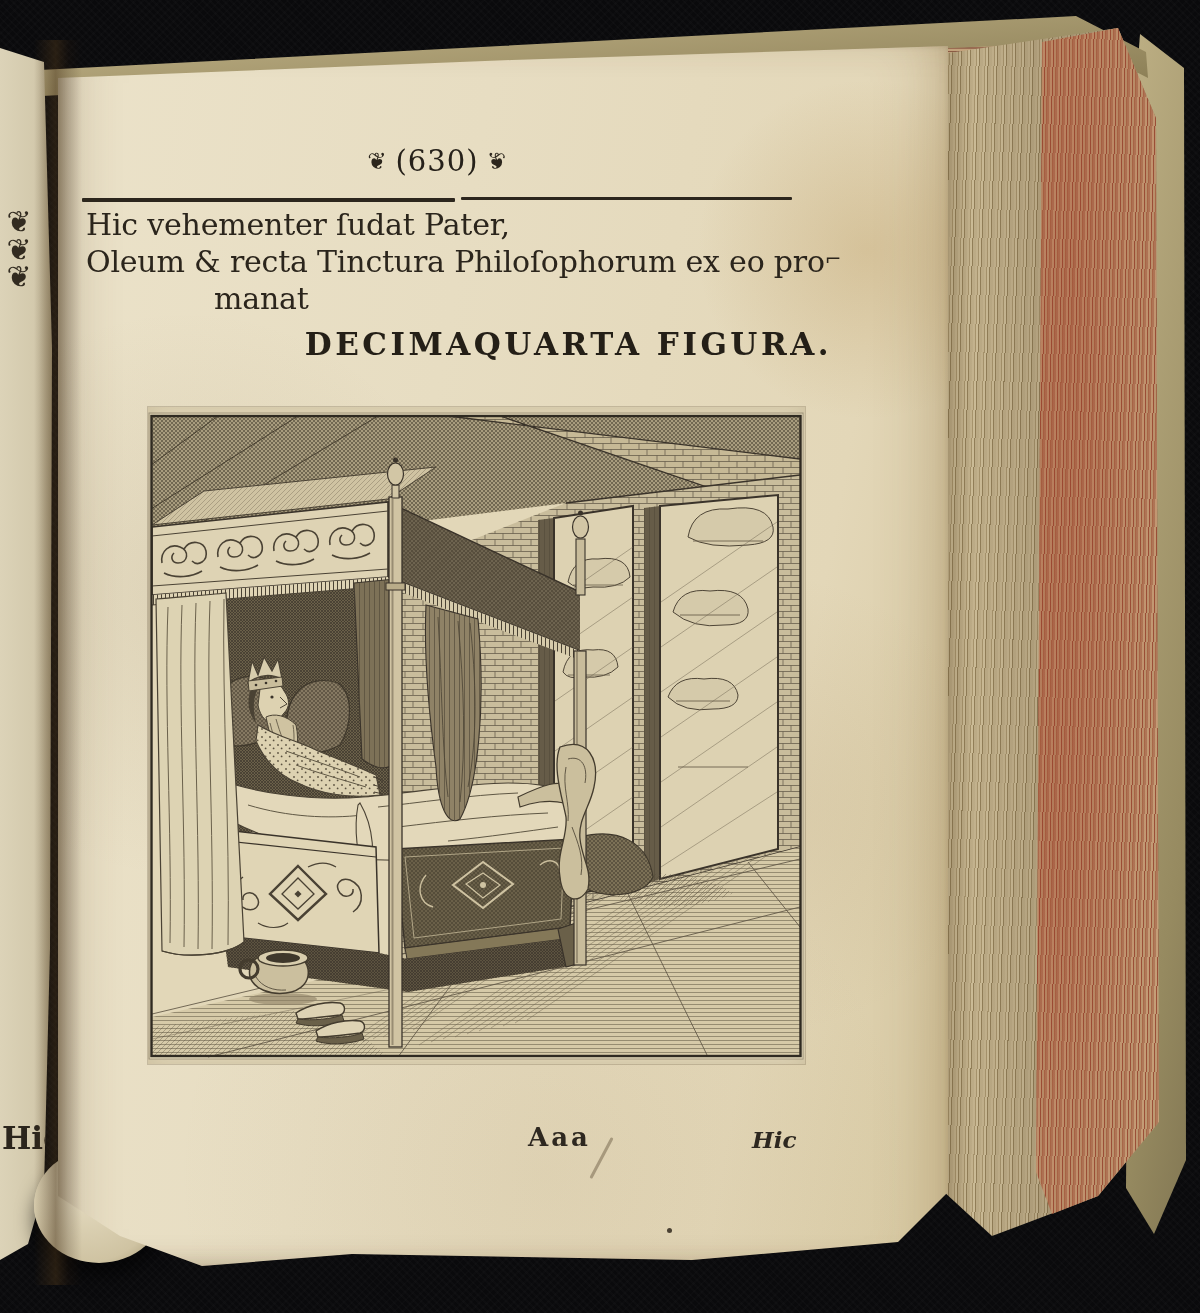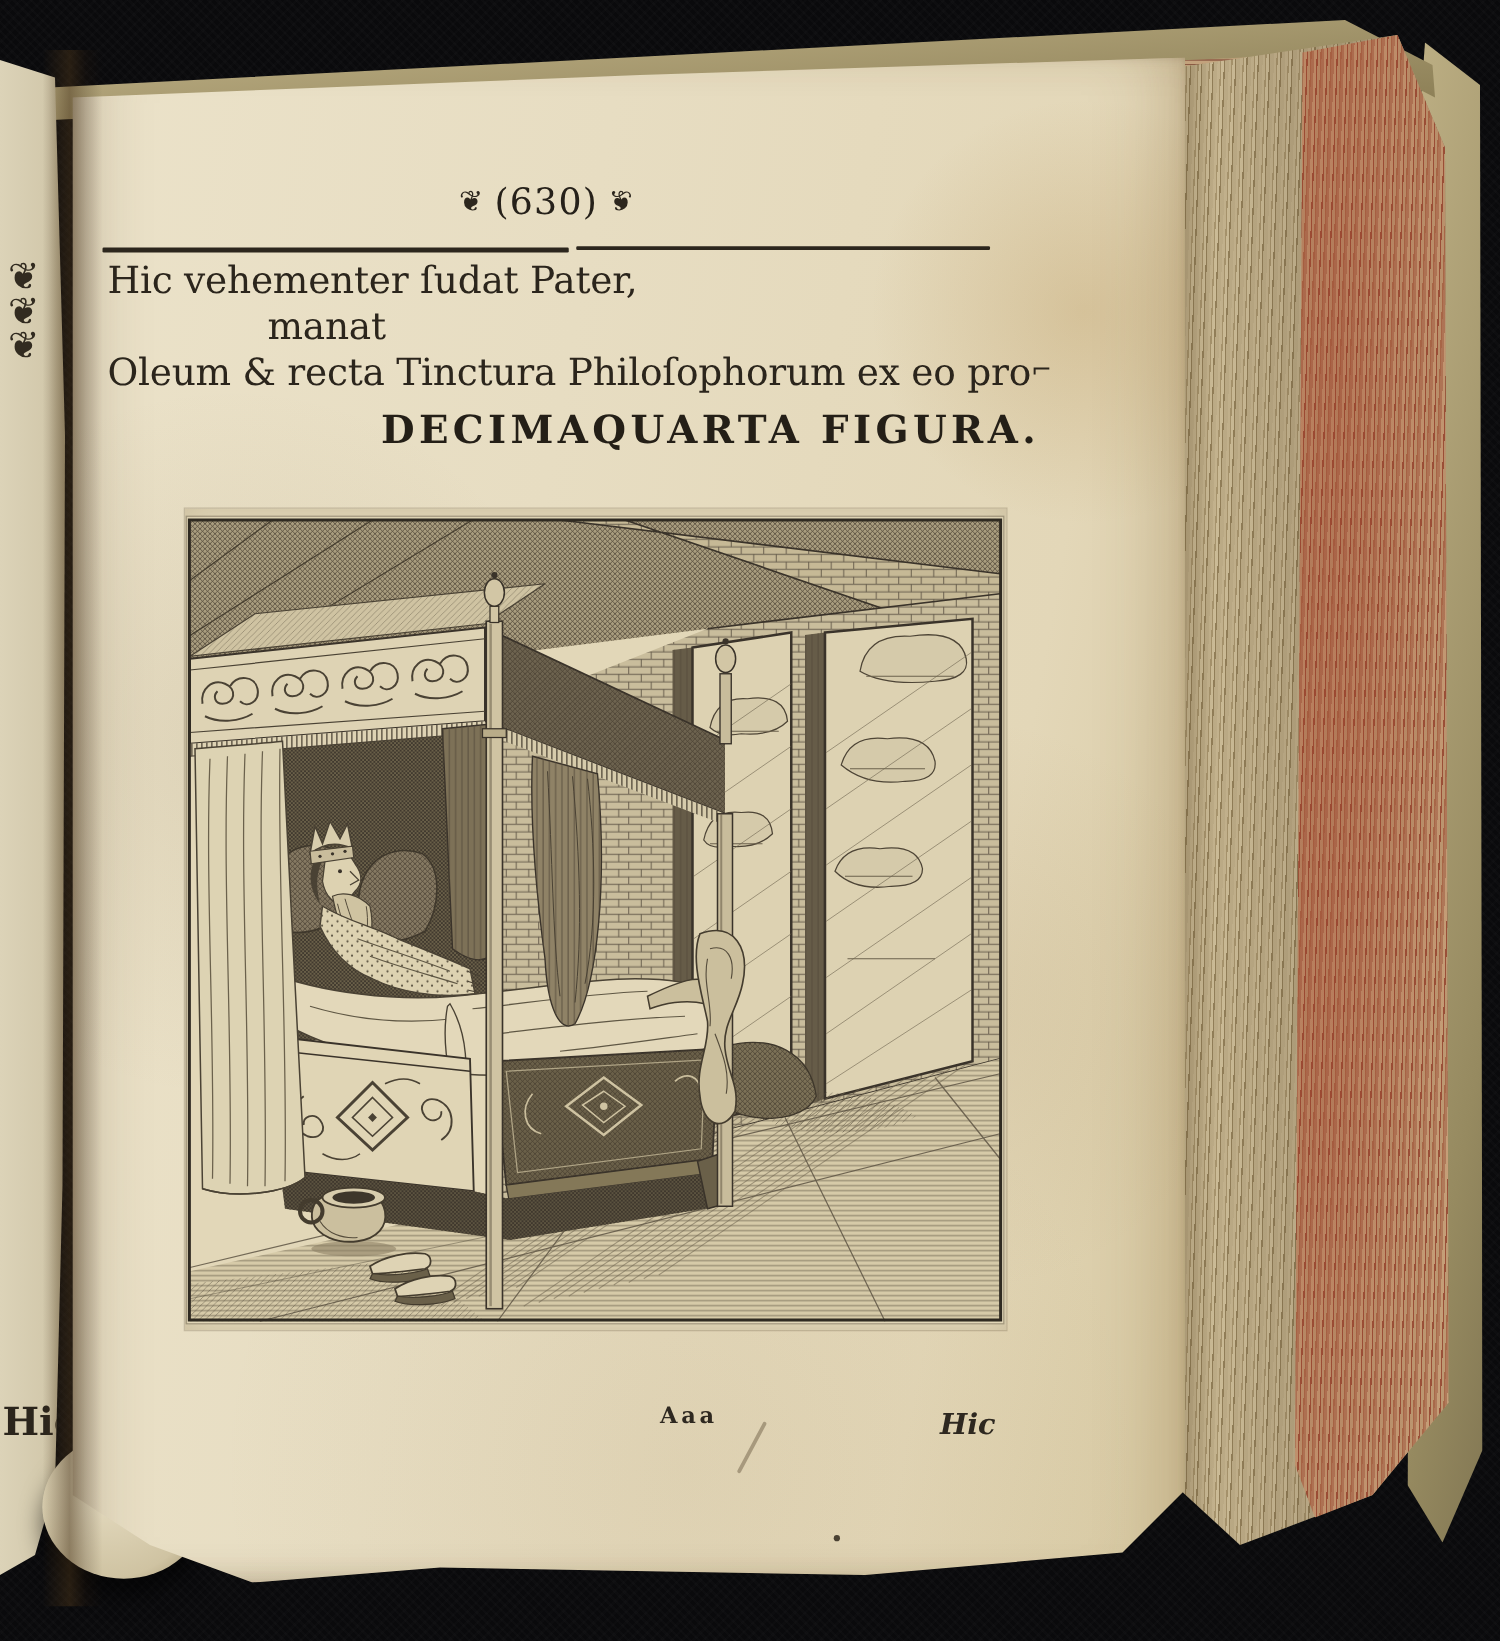--- a/index.html
+++ b/index.html
@@ -65,21 +65,21 @@
   .rule-left{left:30px;top:158px;width:373px;height:4px;}
   .rule-right{left:409px;top:157px;width:331px;height:3px;}
   .verse{position:absolute;left:34px;top:166px;width:760px;color:#2b251c;}
   .v-line{font-size:30px;line-height:1.24;letter-spacing:-.2px;white-space:nowrap;}
   .v-line .brk{font-size:20px;vertical-align:6px;letter-spacing:-2px;}
   .v-indent{padding-left:128px;}
   .figure-title{position:absolute;left:10px;top:286px;width:770px;margin:0;text-align:right;
     font-size:31px;font-weight:600;letter-spacing:3.5px;color:#241f17;}
   .engraving{position:absolute;left:96px;top:367px;width:657px;height:657px;background:#e3d8ba;
     box-shadow:0 0 0 1px rgba(90,75,50,.25), inset 0 0 26px rgba(120,100,60,.22);}
-  .signature{position:absolute;left:476px;top:1082px;font-size:18px;font-weight:bold;letter-spacing:3px;color:#2e2820;}
+  .signature{position:absolute;left:476px;top:1082px;font-size:26px;font-weight:bold;letter-spacing:3px;color:#2e2820;}
   .catchword{position:absolute;left:700px;top:1086px;font-size:23px;font-weight:bold;font-style:italic;color:#2e2820;}
   .scratch{position:absolute;left:548px;top:1095px;width:3px;height:46px;background:rgba(100,85,60,.45);
     transform:rotate(28deg);border-radius:2px;}
   .speck{position:absolute;left:615px;top:1188px;width:5px;height:5px;border-radius:50%;background:#4a4133;}
 </style>
 </head>
 <body>
 
 <div class="weave"></div>
 
@@ -97,22 +97,22 @@
 
 <div class="page">
   <div class="page-header">
     <span class="fleuron">❦</span><span class="page-number">(630)</span><span class="fleuron flip">❦</span>
   </div>
   <div class="rule rule-left"></div>
   <div class="rule rule-right"></div>
 
   <div class="verse">
     <div class="v-line">Hic vehementer ſudat Pater,</div>
+    <div class="v-line"><span>Oleum &amp; recta Tinctura Philoſophorum ex eo pro</span><span class="brk">⌐</span></div>
     <div class="v-line v-indent">manat</div>
-    <div class="v-line"><span>Oleum &amp; recta Tinctura Philoſophorum ex eo pro</span><span class="brk">⌐</span></div>
   </div>
 
   <h1 class="figure-title">DECIMAQUARTA FIGURA.</h1>
 
   <div class="engraving">
     <svg width="657" height="657" viewBox="0 0 657 657">
       <defs>
         <pattern id="pXH" width="4" height="4" patternUnits="userSpaceOnUse">
           <path d="M0 0L4 4M4 0L0 4" stroke="#443c2e" stroke-width="0.55" fill="none"></path>
         </pattern>

